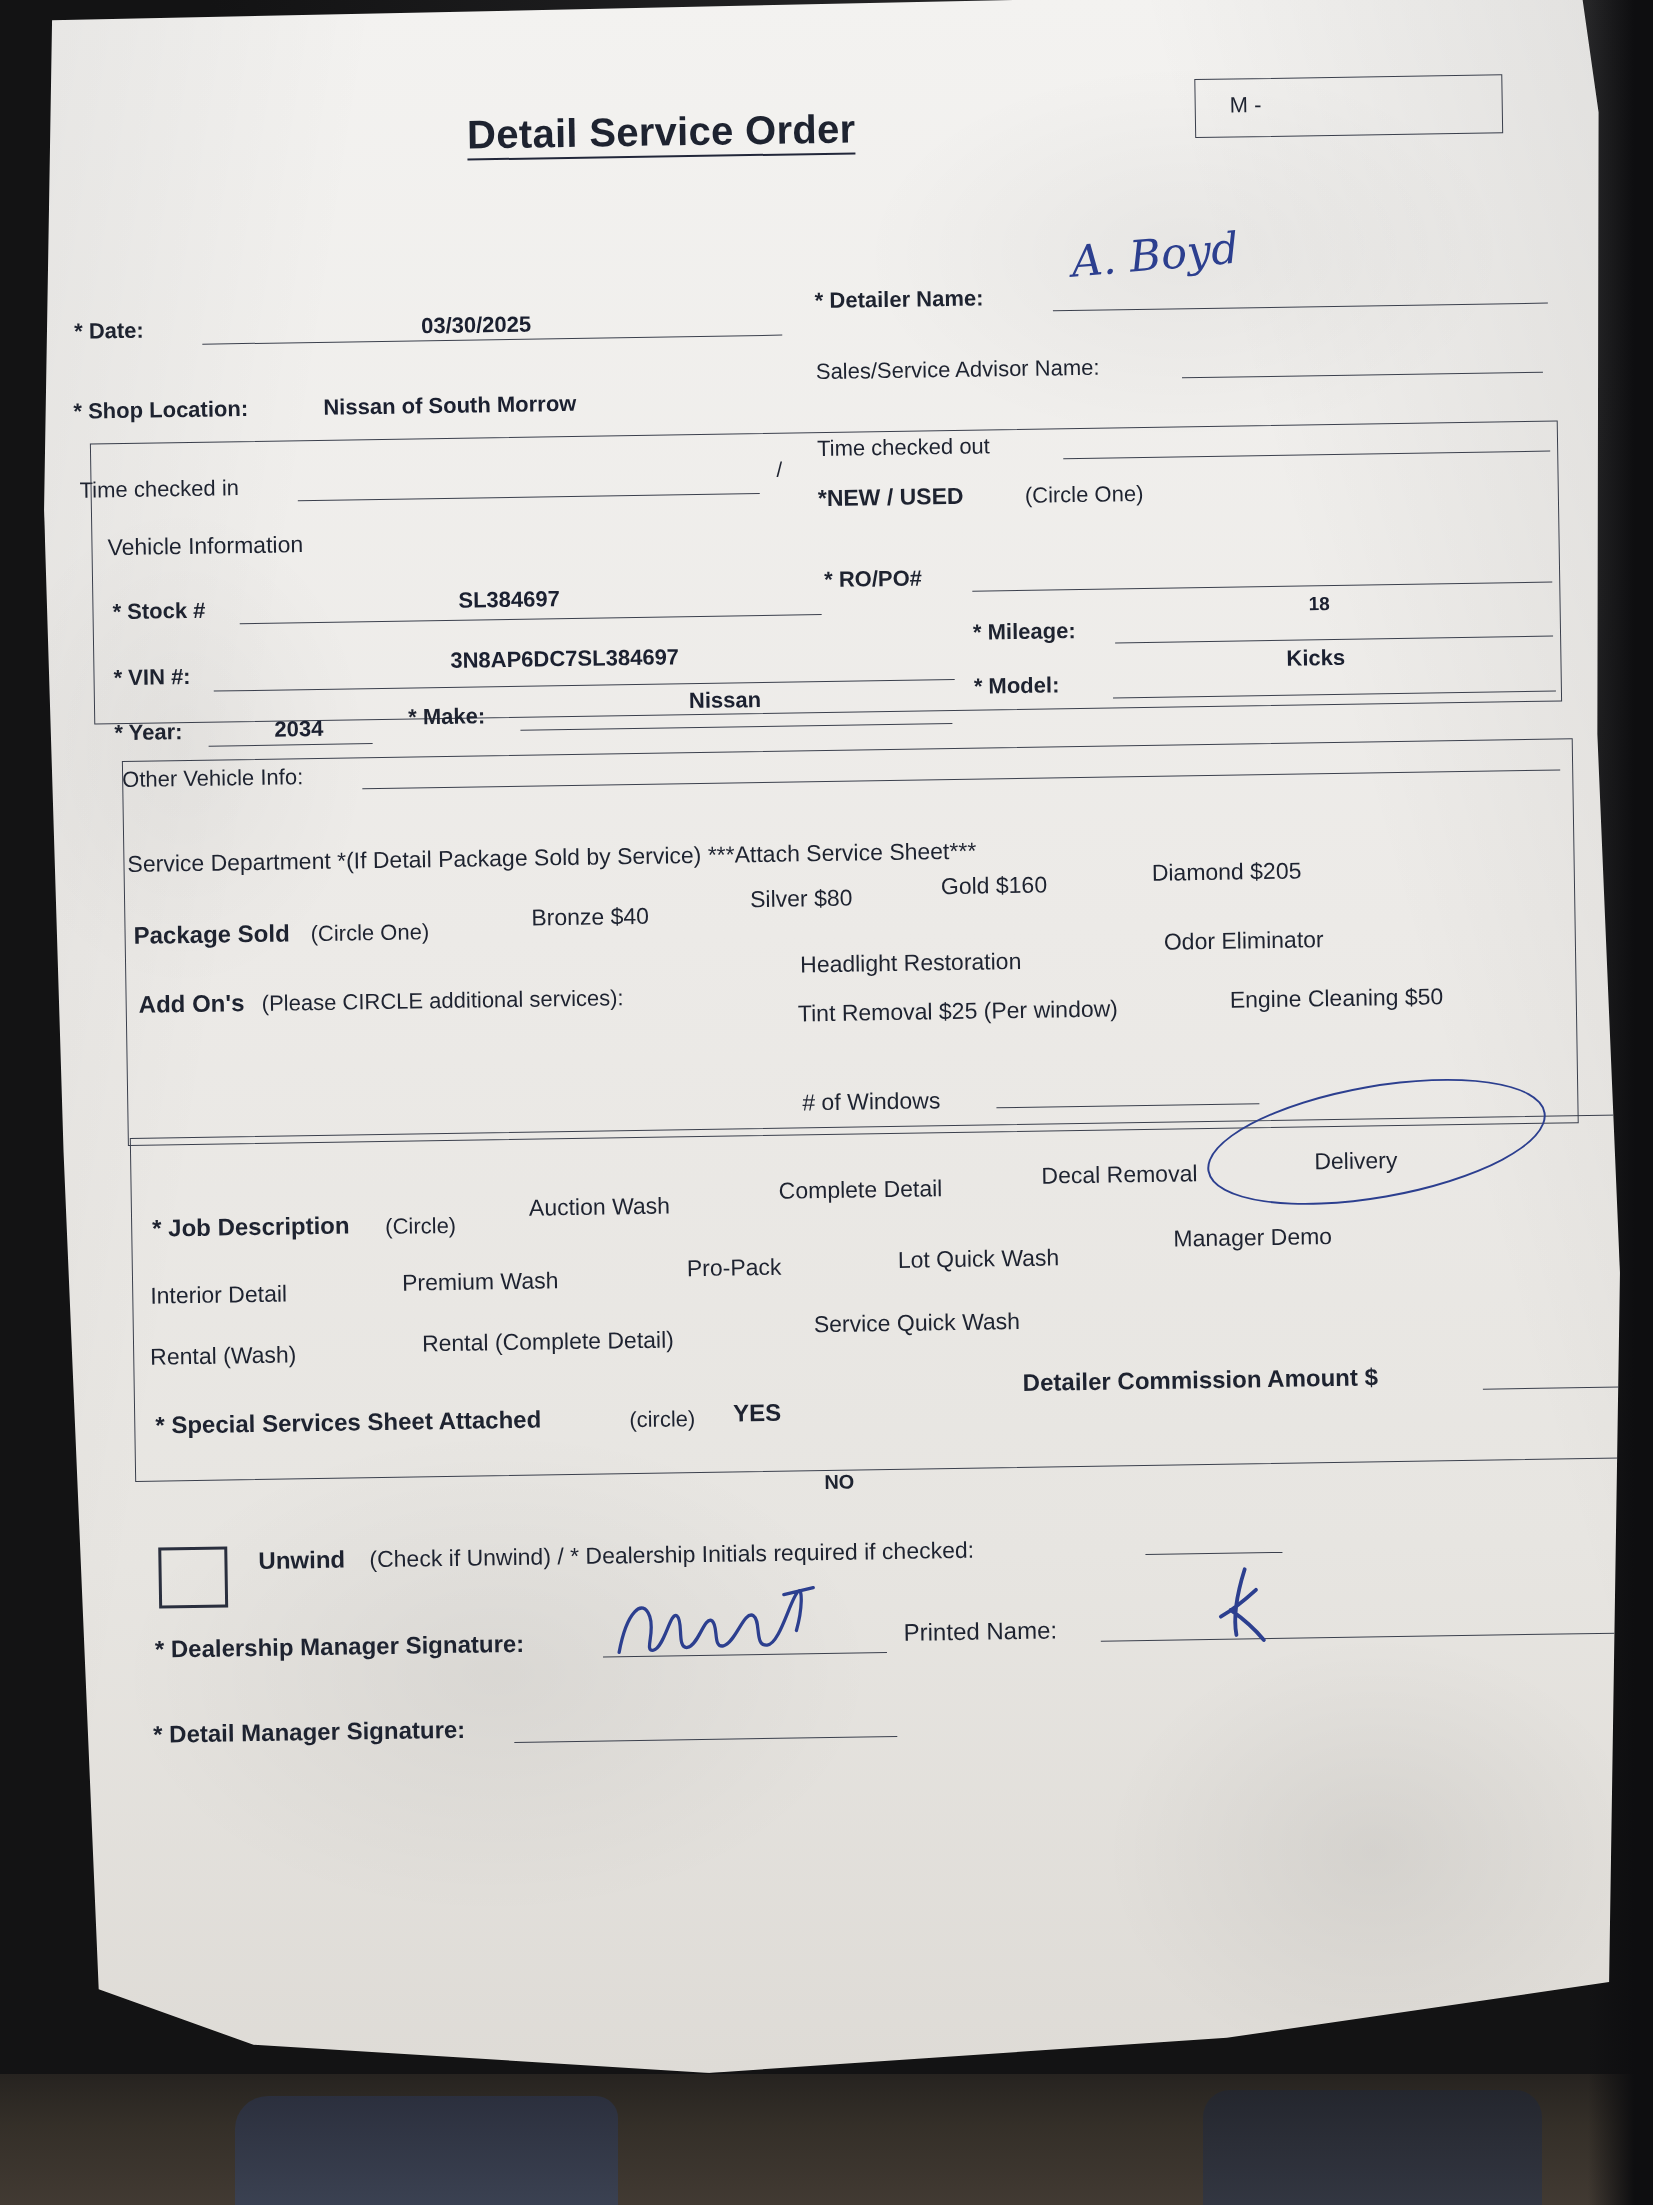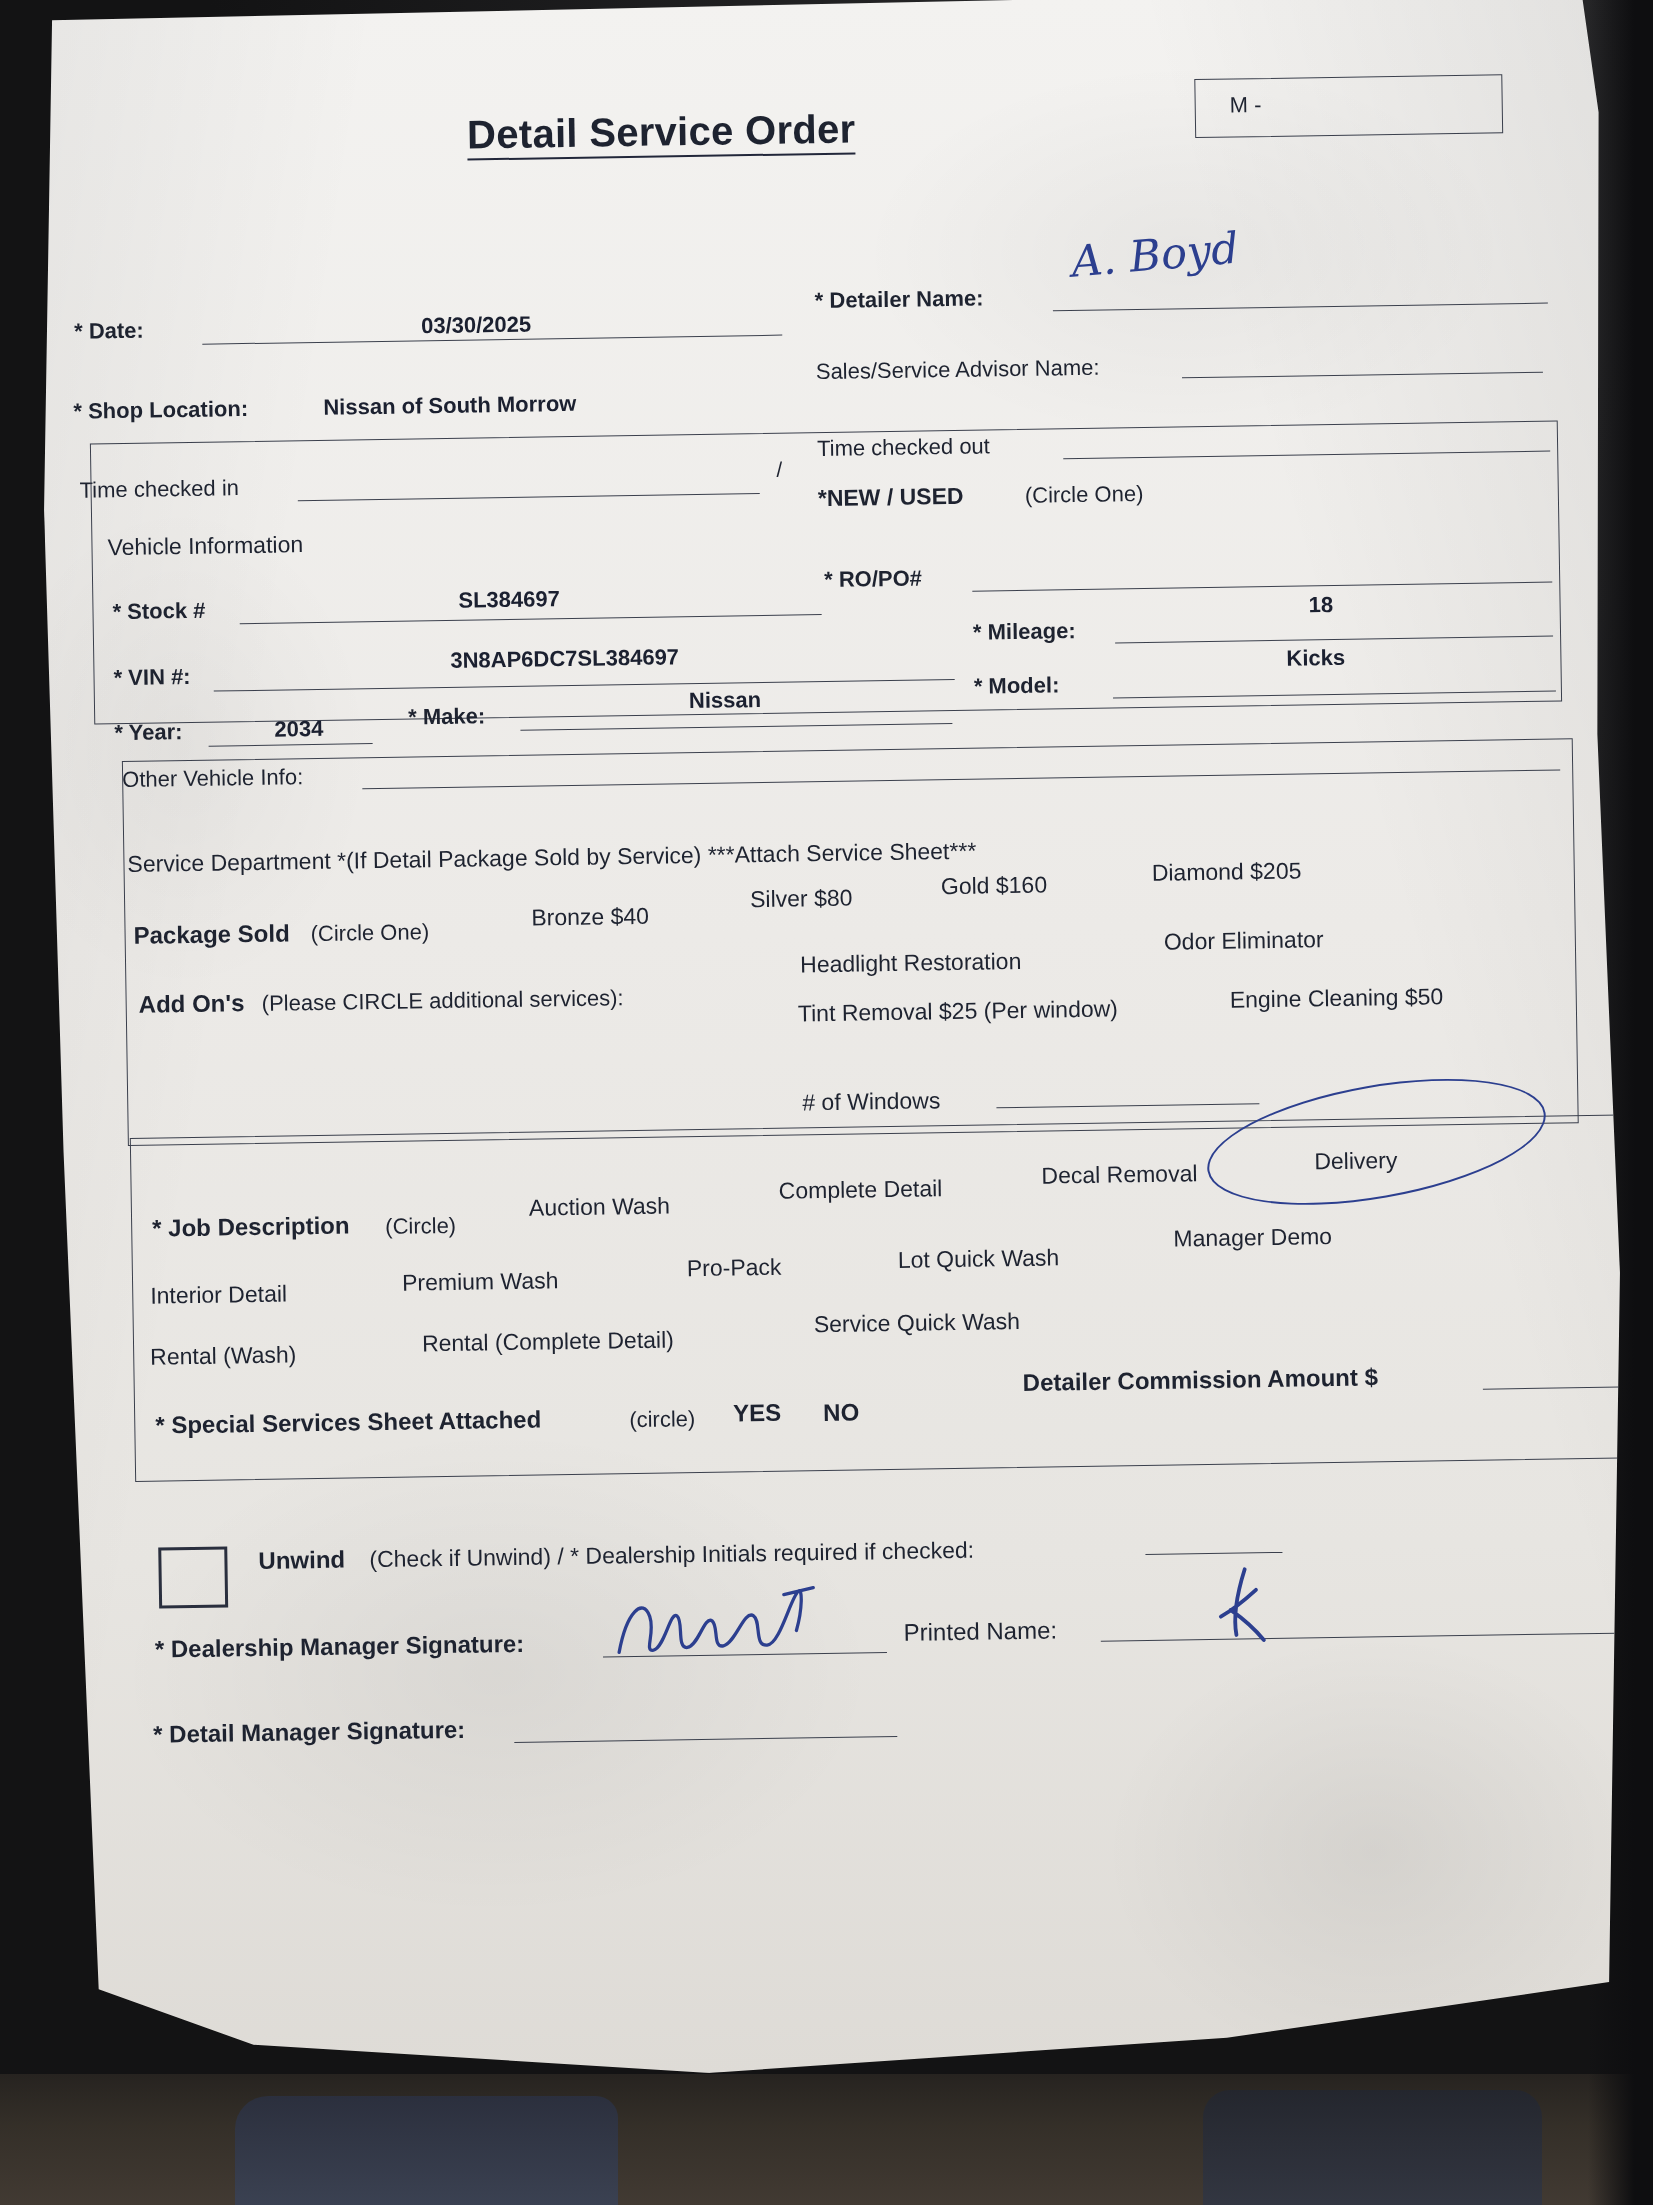--- a/index.html
+++ b/index.html
@@ -202,21 +202,21 @@
 
     <div class="t b" style="left:782px; top:569px; font-size:22px;">* RO/PO#</div>
     <div class="line" style="left:930px; top:593px; width:580px;"></div>
 
     <div class="t b" style="left:70px; top:656px; font-size:22px;">* VIN #:</div>
     <div class="line" style="left:170px; top:681px; width:741px;"></div>
     <div class="t val" style="left:407px; top:644px; font-size:22px;">3N8AP6DC7SL384697</div>
 
     <div class="t b" style="left:930px; top:624px; font-size:22px;">* Mileage:</div>
     <div class="line" style="left:1072px; top:647px; width:438px;"></div>
-    <div class="t val" style="left:1266px; top:602px; font-size:22px;">18</div>
+    <div class="t val" style="left:1266px; top:602px; font-size:19px;">18</div>
 
     <div class="t b" style="left:70px; top:711px; font-size:22px;">* Year:</div>
     <div class="line" style="left:164px; top:736px; width:164px;"></div>
     <div class="t val" style="left:230px; top:710px; font-size:22px;">2034</div>
 
     <div class="t b" style="left:364px; top:700px; font-size:22px;">* Make:</div>
     <div class="line" style="left:476px; top:725px; width:432px;"></div>
     <div class="t val" style="left:645px; top:688px; font-size:22px;">Nissan</div>
 
     <div class="t b" style="left:930px; top:678px; font-size:22px;">* Model:</div>
@@ -268,21 +268,21 @@
 
     <div class="t" style="left:96px; top:1335px; font-size:23px;">Rental (Wash)</div>
     <div class="t" style="left:368px; top:1326px; font-size:23px;">Rental (Complete Detail)</div>
     <div class="t" style="left:760px; top:1313px; font-size:23px;">Service Quick Wash</div>
 
     <div class="ink-ellipse" style="left:1154px; top:1094px; width:339px; height:109px;"></div>
 
     <div class="t b" style="left:100px; top:1403px; font-size:24px;">* Special Services Sheet Attached</div>
     <div class="t" style="left:574px; top:1406px; font-size:22px;">(circle)</div>
     <div class="t b" style="left:678px; top:1400px; font-size:24px;">YES</div>
-    <div class="t b" style="left:768px; top:1401px; font-size:24px;">NO</div>
+    <div class="t b" style="left:768px; top:1472px; font-size:20px;">NO</div>
 
     <div class="t b" style="left:968px; top:1374px; font-size:24px;">Detailer Commission Amount $</div>
     <div class="line" style="left:1428px; top:1399px; width:161px;"></div>
 
     <div class="checkbox" style="left:101px; top:1537px; width:63px; height:55px;"></div>
     <div class="t b" style="left:201px; top:1540px; font-size:24px;">Unwind</div>
     <div class="t" style="left:312px; top:1541px; font-size:23px;">(Check if Unwind) / * Dealership Initials required if checked:</div>
     <div class="line" style="left:1088px; top:1559px; width:137px;"></div>
 
     <div class="t b" style="left:96px; top:1627px; font-size:24px;">* Dealership Manager Signature:</div>

